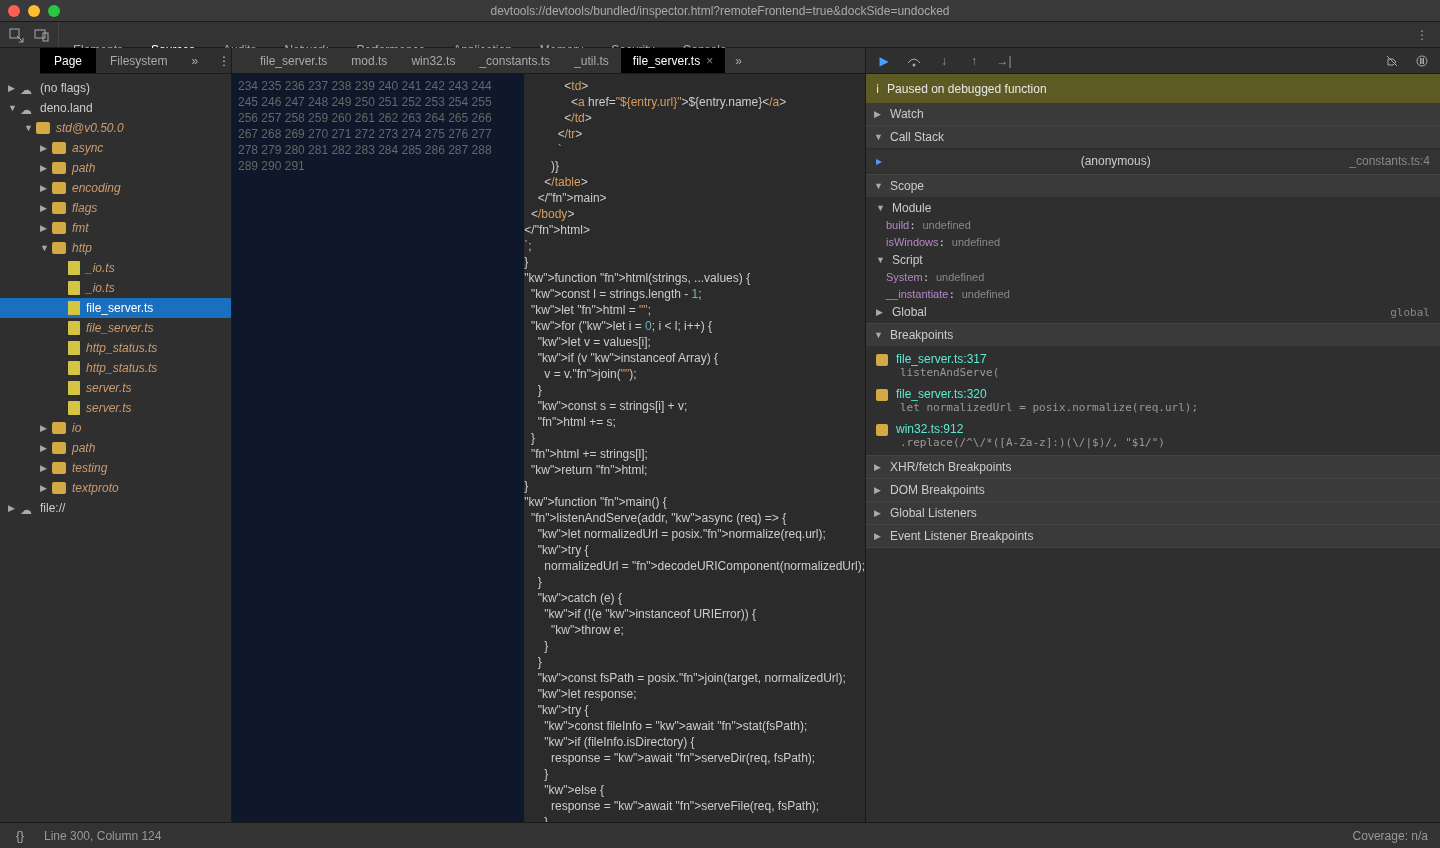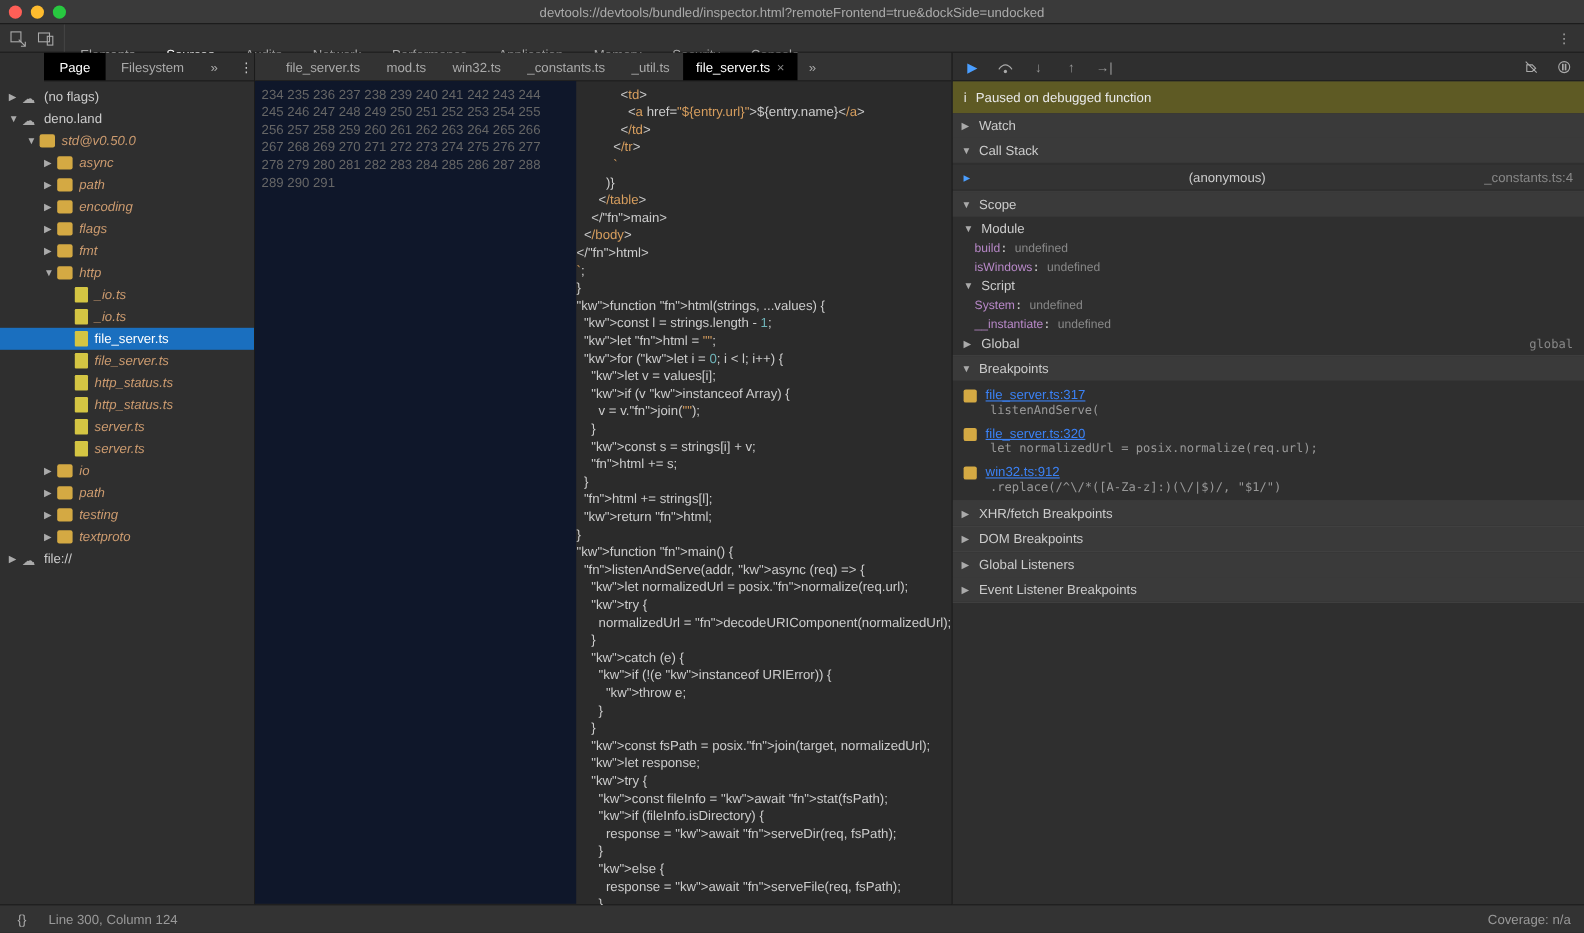--- a/index.html
+++ b/index.html
@@ -50,21 +50,21 @@
 .sechead{padding:4px 8px;background:#3a3a3a;display:flex;align-items:center;gap:4px;cursor:pointer;}
 .secbody{padding:2px 0;}
 .stackrow{padding:4px 10px;display:flex;justify-content:space-between;background:#333;}
 .stackrow .loc{color:#888;}
 .scoperow{padding:2px 10px 2px 20px;font-family:Menlo,monospace;font-size:11px;}
 .scopehead{padding:2px 10px;display:flex;align-items:center;gap:4px;}
 .scopekey{color:#b888c8;}
 .scopeval{color:#888;}
 .globalpill{color:#888;margin-left:auto;font-family:Menlo,monospace;font-size:11px;}
 .bprow{padding:4px 10px;}
-.bploc{color:#3b82f6;text-decoration:underline;}
+.bploc{color:#5eead4;}
 .bpcode{font-family:Menlo,monospace;color:#999;padding-left:24px;font-size:11px;}
 .chk{width:12px;height:12px;background:#d4a943;border-radius:2px;margin-right:8px;display:inline-block;vertical-align:middle;}
 .statusbar{height:26px;background:#333;border-top:1px solid #1a1a1a;display:flex;align-items:center;padding:0 12px;color:#999;}
 .statusbar .right-status{margin-left:auto;}
 .chevmore{padding:0 10px;display:flex;align-items:center;color:#aaa;}
 svg{display:block;}
 </style>
 </head>
 <body>
 

